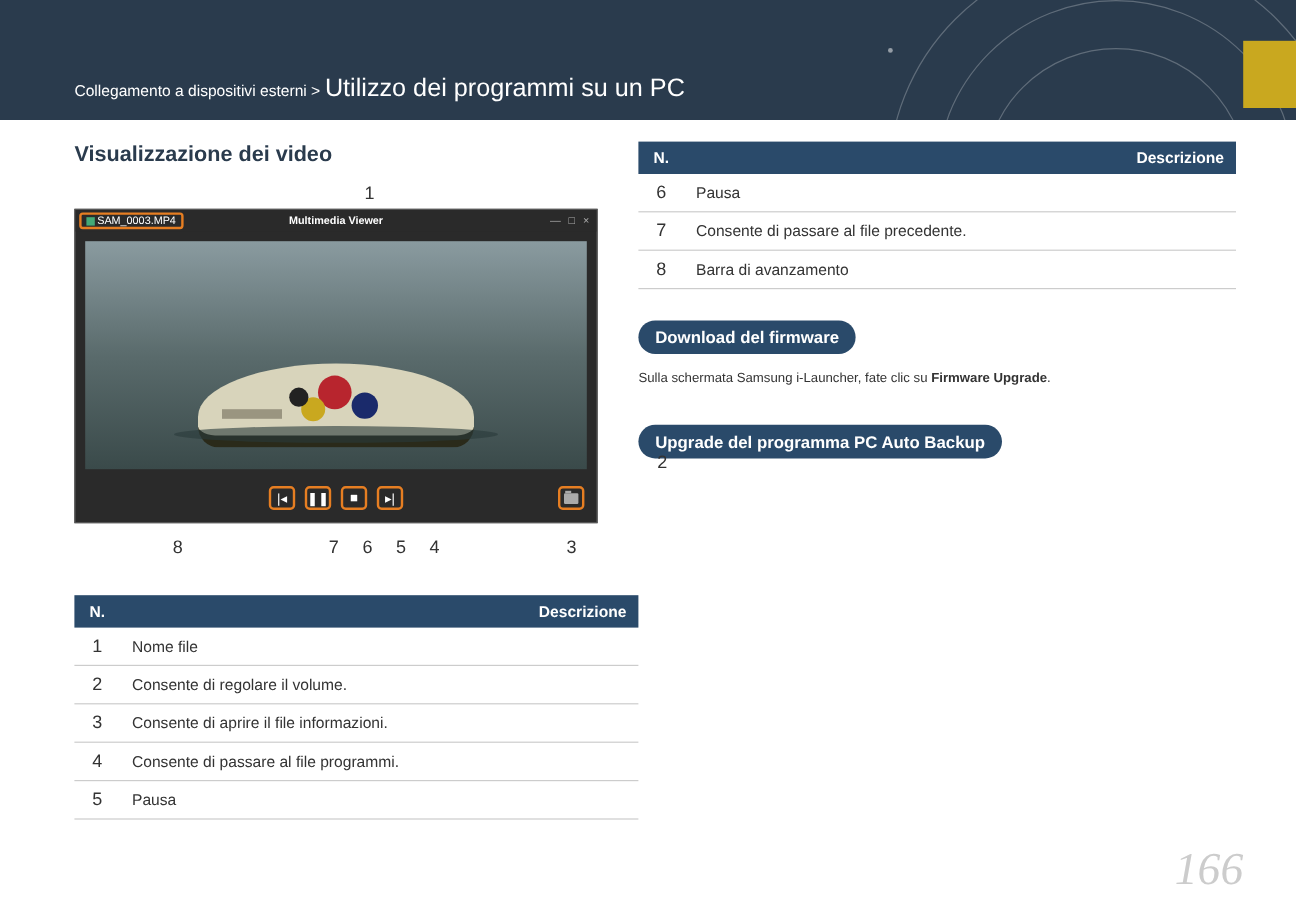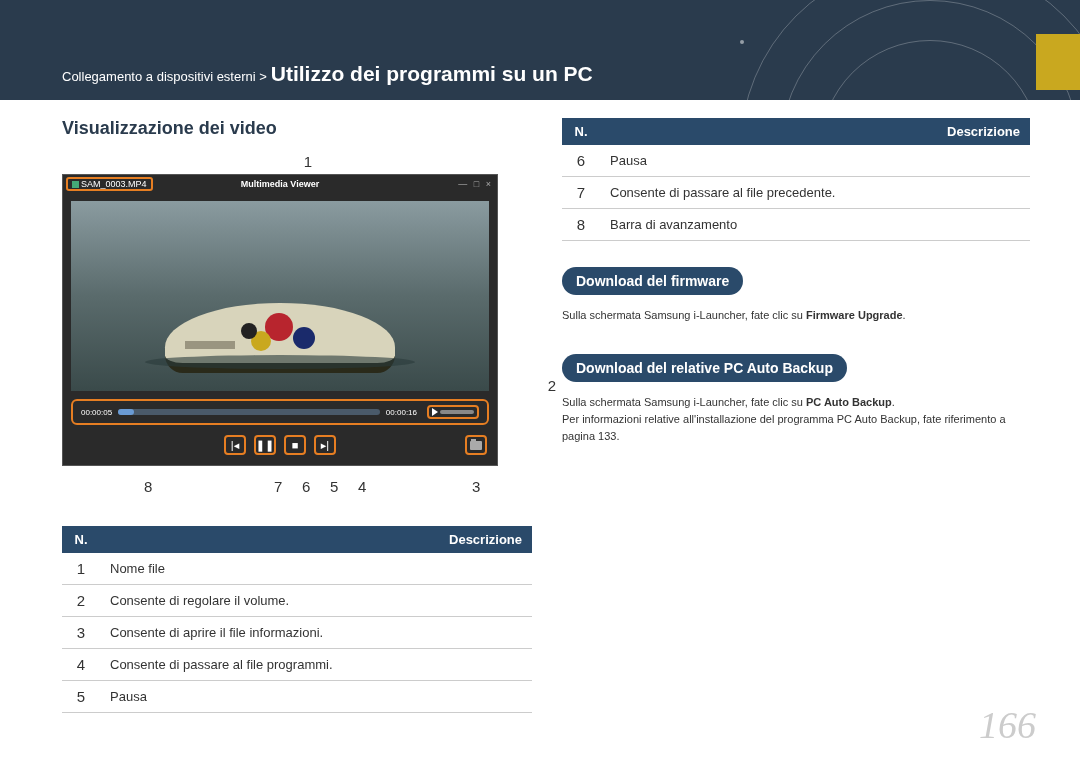--- a/index.html
+++ b/index.html
@@ -47,29 +47,28 @@
   background: #c9a81f;
 }
 .breadcrumb {
   position: absolute;
   top: 62px;
   left: 62px;
   color: #fff;
   font-size: 14px;
 }
 .breadcrumb .small { font-size: 13px; font-weight: 400; }
-.breadcrumb .big { font-size: 21px; font-weight: 700; margin-top: 47px; }
+.breadcrumb .big { font-size: 21px; font-weight: 400; margin-top: 47px; }
 .content {
   position: absolute;
   top: 118px;
   left: 62px;
   right: 50px;
   bottom: 30px;
   display: flex;
-  gap: 30px;
 }
 .col-left { width: 470px; }
 .col-right { flex: 1; }
 
 .section-heading {
   font-size: 18px;
   font-weight: bold;
   color: #2a3b4d;
   margin-bottom: 14px;
 }
@@ -319,29 +318,20 @@
         </div>
         <div class="video-area">
           <div class="boat">
             <div class="buoy b1"></div>
               <div class="buoy b2"></div>
               <div class="buoy b3"></div>
               <div class="buoy b4"></div>
             <div class="bench"></div>
           </div>
         </div>
-        <div class="progress-row">
-          <span>00:00:05</span>
-          <div class="progress-bar"></div>
-          <span>00:00:16</span>
-          <span class="vol-box">
-            <span class="vol-tri"></span>
-            <span class="vol-bar"></span>
-          </span>
-        </div>
         <div class="controls-row">
           <div class="ctrl-btn">|◂</div>
           <div class="ctrl-btn">❚❚</div>
           <div class="ctrl-btn">■</div>
           <div class="ctrl-btn">▸|</div>
           <div class="folder-btn">
             <span class="folder-icon"></span>
           </div>
         </div>
       </div>
@@ -407,21 +397,17 @@
             <td>Barra di avanzamento</td>
           </tr>
     </tbody>
       </table>
 
     <div class="pill-heading">Download del firmware</div>
     <p class="body-text">
       <span>Sulla schermata Samsung i-Launcher, fate clic su </span><b>Firmware Upgrade</b><span>.</span>
     </p>
 
-    <div class="pill-heading">Download del relative PC Auto Backup</div>
-    <p class="body-text">
-      <span>Sulla schermata Samsung i-Launcher, fate clic su </span><b>PC Auto Backup</b><span>.</span><br>
-      <span>Per informazioni relative all'installazione del programma PC Auto Backup, fate riferimento a pagina 133.</span>
-    </p>
+    <div class="pill-heading">Upgrade del programma PC Auto Backup</div>
   </div>
 </div>
 
 <div class="page-num">166</div>
 
 </body></html>

